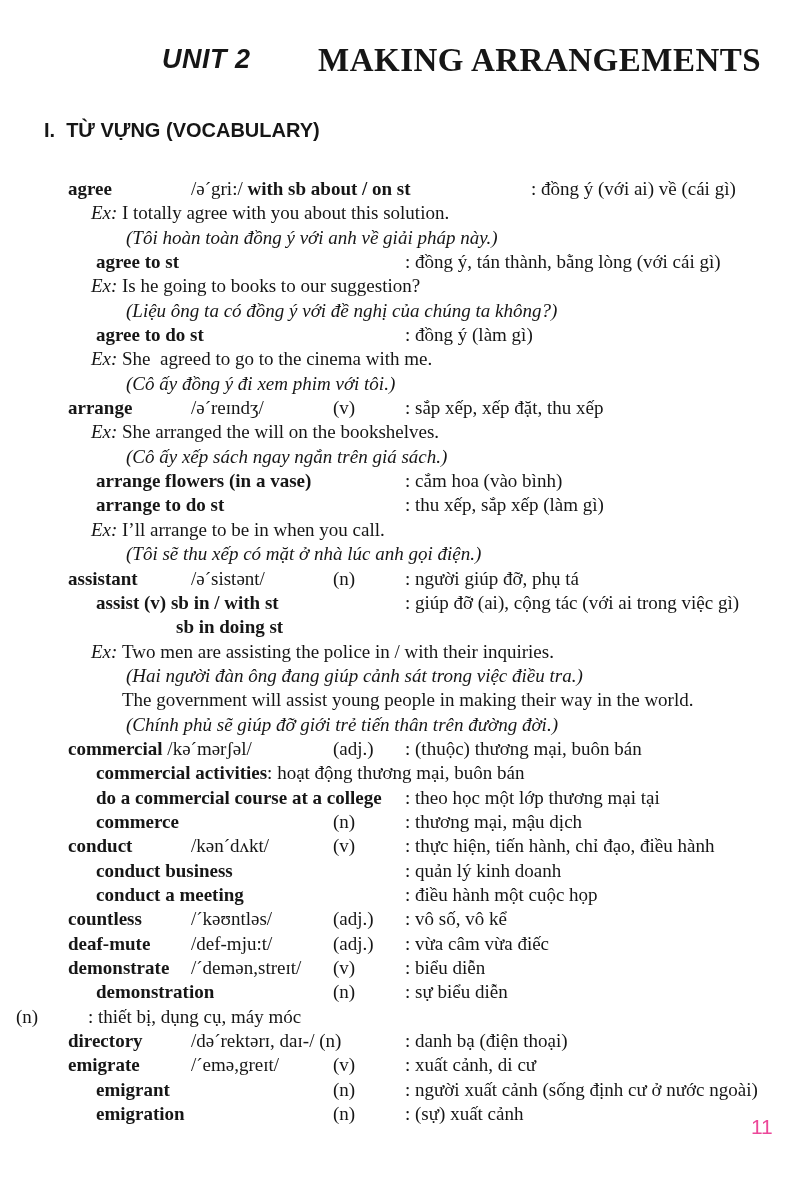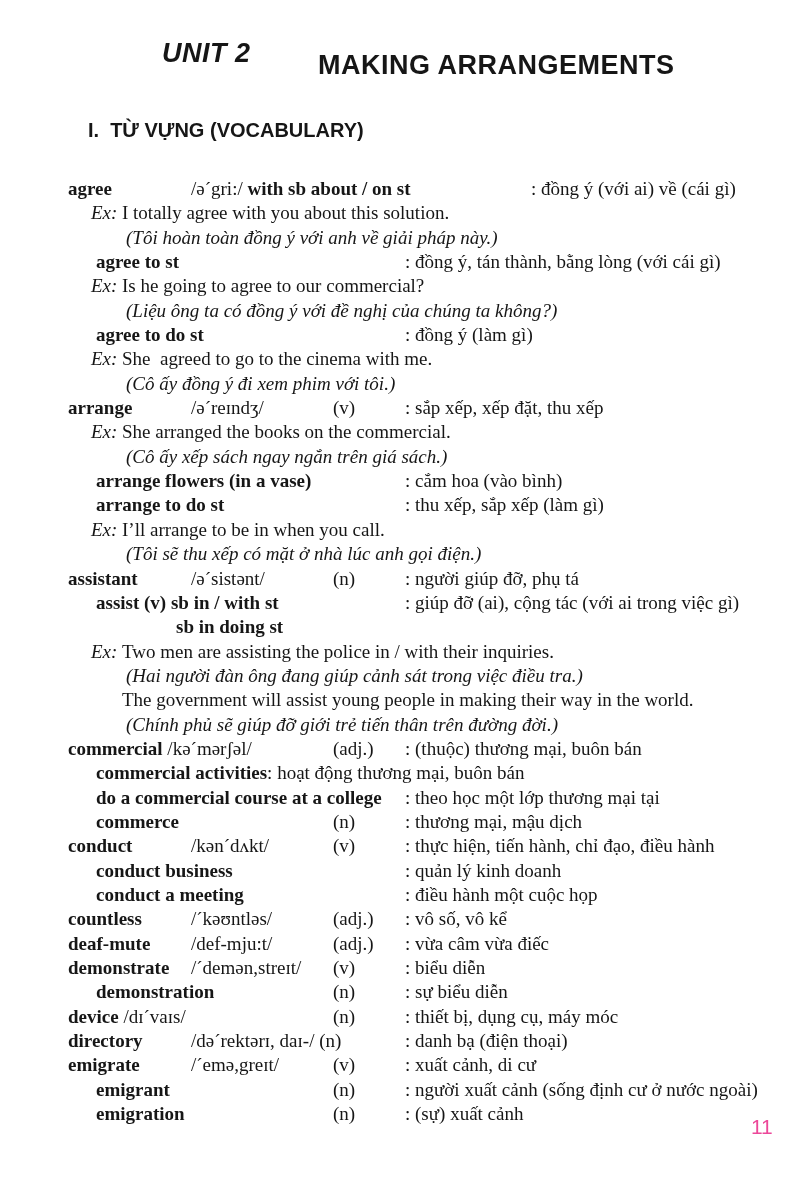--- a/index.html
+++ b/index.html
@@ -5,33 +5,33 @@
   html,body{margin:0;padding:0;}
   body{
     width:800px;height:1193px;
     background:#ffffff;
     position:relative;
     font-family:"Liberation Serif","DejaVu Serif",serif;
     color:#161616;
     overflow:hidden;
   }
   .unit-label{
-    position:absolute;left:162px;top:38px;
+    position:absolute;left:162px;top:44px;
     font-family:"Liberation Sans","DejaVu Sans",sans-serif;
     font-weight:bold;font-style:italic;font-size:27px;letter-spacing:.5px;
   }
   .page-title{
-    position:absolute;left:318px;top:50px;
-    font-family:Liberation Sans, sans-serif;
-    font-weight:bold;font-size:27px;letter-spacing:.5px;
+    position:absolute;left:318px;top:42px;
+    font-family:Liberation Serif, serif;
+    font-weight:bold;font-size:33px;letter-spacing:.5px;
   }
   .section-heading{
     position:absolute;left:44px;top:119px;
     font-family:"Liberation Sans","DejaVu Sans",sans-serif;
-    font-weight:bold;font-size:20px;white-space:pre;margin-left:44px;
+    font-weight:bold;font-size:20px;white-space:pre;
   }
   .section-heading .sec-txt{margin-left:11px;}
   .vocab{
     position:absolute;left:16px;top:130px;width:800px;
     font-size:19px;
     margin-top:48px;
   }
   .line{
     display:flex;align-items:baseline;
     height:24.35px;white-space:pre;
@@ -64,27 +64,27 @@
 <div class="unit-label">UNIT 2</div>
 <div class="page-title">MAKING ARRANGEMENTS</div>
 
 <div class="section-heading"><span>I.</span><span class="sec-txt">TỪ VỰNG (VOCABULARY)</span></div>
 
 <div class="vocab">
     <div class="line t-entryw"><span class="cw">agree</span><span class="cmid"><span>/ə´gri:/</span> <span class="bb">with sb about / on st</span></span><span class="cd">: đồng ý (với ai) về (cái gì)</span></div>
     <div class="line t-ex"><span class="cex">Ex:</span><span>I totally agree with you about this solution.</span></div>
     <div class="line t-vi"><span class="cvi">(Tôi hoàn toàn đồng ý với anh về giải pháp này.)</span></div>
     <div class="line t-sub"><span class="cph">agree to st</span><span class="cd">: đồng ý, tán thành, bằng lòng (với cái gì)</span></div>
-    <div class="line t-ex"><span class="cex">Ex:</span><span>Is he going to agree to our commercial?</span></div>
+    <div class="line t-ex"><span class="cex">Ex:</span><span>Is he going to books to our suggestion?</span></div>
     <div class="line t-vi"><span class="cvi">(Liệu ông ta có đồng ý với đề nghị của chúng ta không?)</span></div>
     <div class="line t-sub"><span class="cph">agree to do st</span><span class="cd">: đồng ý (làm gì)</span></div>
     <div class="line t-ex"><span class="cex">Ex:</span><span>She  agreed to go to the cinema with me.</span></div>
     <div class="line t-vi"><span class="cvi">(Cô ấy đồng ý đi xem phim với tôi.)</span></div>
     <div class="line t-entry"><span class="cw">arrange</span><span class="cp">/ə´reɪndʒ/</span><span class="cpos">(v)</span><span class="cd">: sắp xếp, xếp đặt, thu xếp</span></div>
-    <div class="line t-ex"><span class="cex">Ex:</span><span>She arranged the books on the commercial.</span></div>
+    <div class="line t-ex"><span class="cex">Ex:</span><span>She arranged the will on the bookshelves.</span></div>
     <div class="line t-vi"><span class="cvi">(Cô ấy xếp sách ngay ngắn trên giá sách.)</span></div>
     <div class="line t-sub"><span class="cph">arrange flowers (in a vase)</span><span class="cd">: cắm hoa (vào bình)</span></div>
     <div class="line t-sub"><span class="cph">arrange to do st</span><span class="cd">: thu xếp, sắp xếp (làm gì)</span></div>
     <div class="line t-ex"><span class="cex">Ex:</span><span>I’ll arrange to be in when you call.</span></div>
     <div class="line t-vi"><span class="cvi">(Tôi sẽ thu xếp có mặt ở nhà lúc anh gọi điện.)</span></div>
     <div class="line t-entry"><span class="cw">assistant</span><span class="cp">/ə´sistənt/</span><span class="cpos">(n)</span><span class="cd">: người giúp đỡ, phụ tá</span></div>
     <div class="line t-sub"><span class="cph">assist (v) sb in / with st</span><span class="cd">: giúp đỡ (ai), cộng tác (với ai trong việc gì)</span></div>
     <div class="line t-sub2"><span class="cph3">sb in doing st</span></div>
     <div class="line t-ex"><span class="cex">Ex:</span><span>Two men are assisting the police in / with their inquiries.</span></div>
     <div class="line t-vi"><span class="cvi">(Hai người đàn ông đang giúp cảnh sát trong việc điều tra.)</span></div>
@@ -94,20 +94,20 @@
     <div class="line t-subin"><span class="cphin">commercial activities</span><span>: hoạt động thương mại, buôn bán</span></div>
     <div class="line t-sub"><span class="cph">do a commercial course at a college</span><span class="cd">: theo học một lớp thương mại tại</span></div>
     <div class="line t-subpos"><span class="cph2">commerce</span><span class="cpos">(n)</span><span class="cd">: thương mại, mậu dịch</span></div>
     <div class="line t-entry"><span class="cw">conduct</span><span class="cp">/kən´dʌkt/</span><span class="cpos">(v)</span><span class="cd">: thực hiện, tiến hành, chỉ đạo, điều hành</span></div>
     <div class="line t-sub"><span class="cph">conduct business</span><span class="cd">: quản lý kinh doanh</span></div>
     <div class="line t-sub"><span class="cph">conduct a meeting</span><span class="cd">: điều hành một cuộc họp</span></div>
     <div class="line t-entry"><span class="cw">countless</span><span class="cp">/´kəʊntləs/</span><span class="cpos">(adj.)</span><span class="cd">: vô số, vô kể</span></div>
     <div class="line t-entry"><span class="cw">deaf-mute</span><span class="cp">/def-mju:t/</span><span class="cpos">(adj.)</span><span class="cd">: vừa câm vừa điếc</span></div>
     <div class="line t-entry"><span class="cw">demonstrate</span><span class="cp">/´demən,streɪt/</span><span class="cpos">(v)</span><span class="cd">: biểu diễn</span></div>
     <div class="line t-subpos"><span class="cph2">demonstration</span><span class="cpos">(n)</span><span class="cd">: sự biểu diễn</span></div>
-    <div class="line t-entryp"><span class="cwp"><span class="bb">device</span> <span>/dɪ´vaɪs/</span></span><span class="cpos">(n)</span><span class="cd">: thiết bị, dụng cụ, máy móc</span></div>
+    <div class="line t-entryp"><span class="cpos">(n)</span><span class="cd">: thiết bị, dụng cụ, máy móc</span></div>
     <div class="line t-entrym"><span class="cw">directory</span><span class="cpm">/də´rektərɪ, daɪ-/ (n)</span><span class="cd">: danh bạ (điện thoại)</span></div>
     <div class="line t-entry"><span class="cw">emigrate</span><span class="cp">/´emə,greɪt/</span><span class="cpos">(v)</span><span class="cd">: xuất cảnh, di cư</span></div>
     <div class="line t-subpos"><span class="cph2">emigrant</span><span class="cpos">(n)</span><span class="cd">: người xuất cảnh (sống định cư ở nước ngoài)</span></div>
     <div class="line t-subpos"><span class="cph2">emigration</span><span class="cpos">(n)</span><span class="cd">: (sự) xuất cảnh</span></div>
   </div>
 
 <div class="page-number">11</div>
 
 </body></html>

